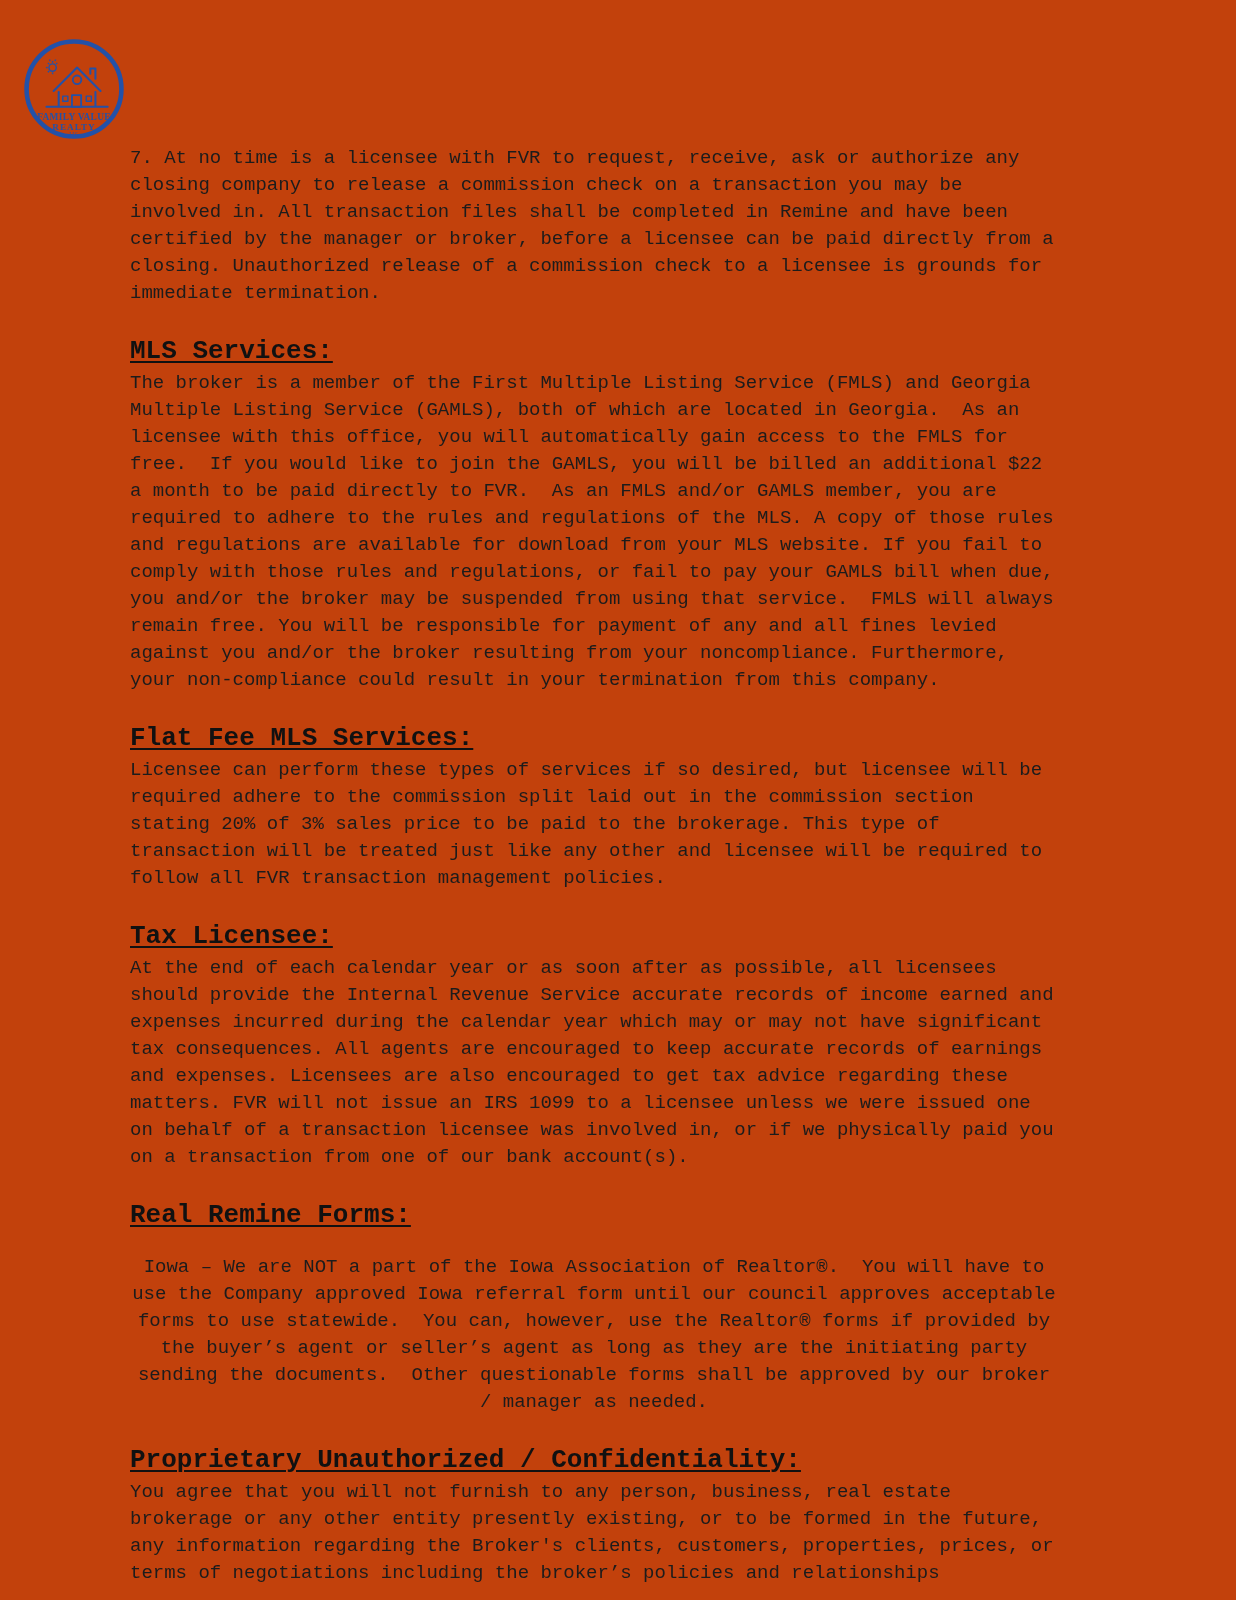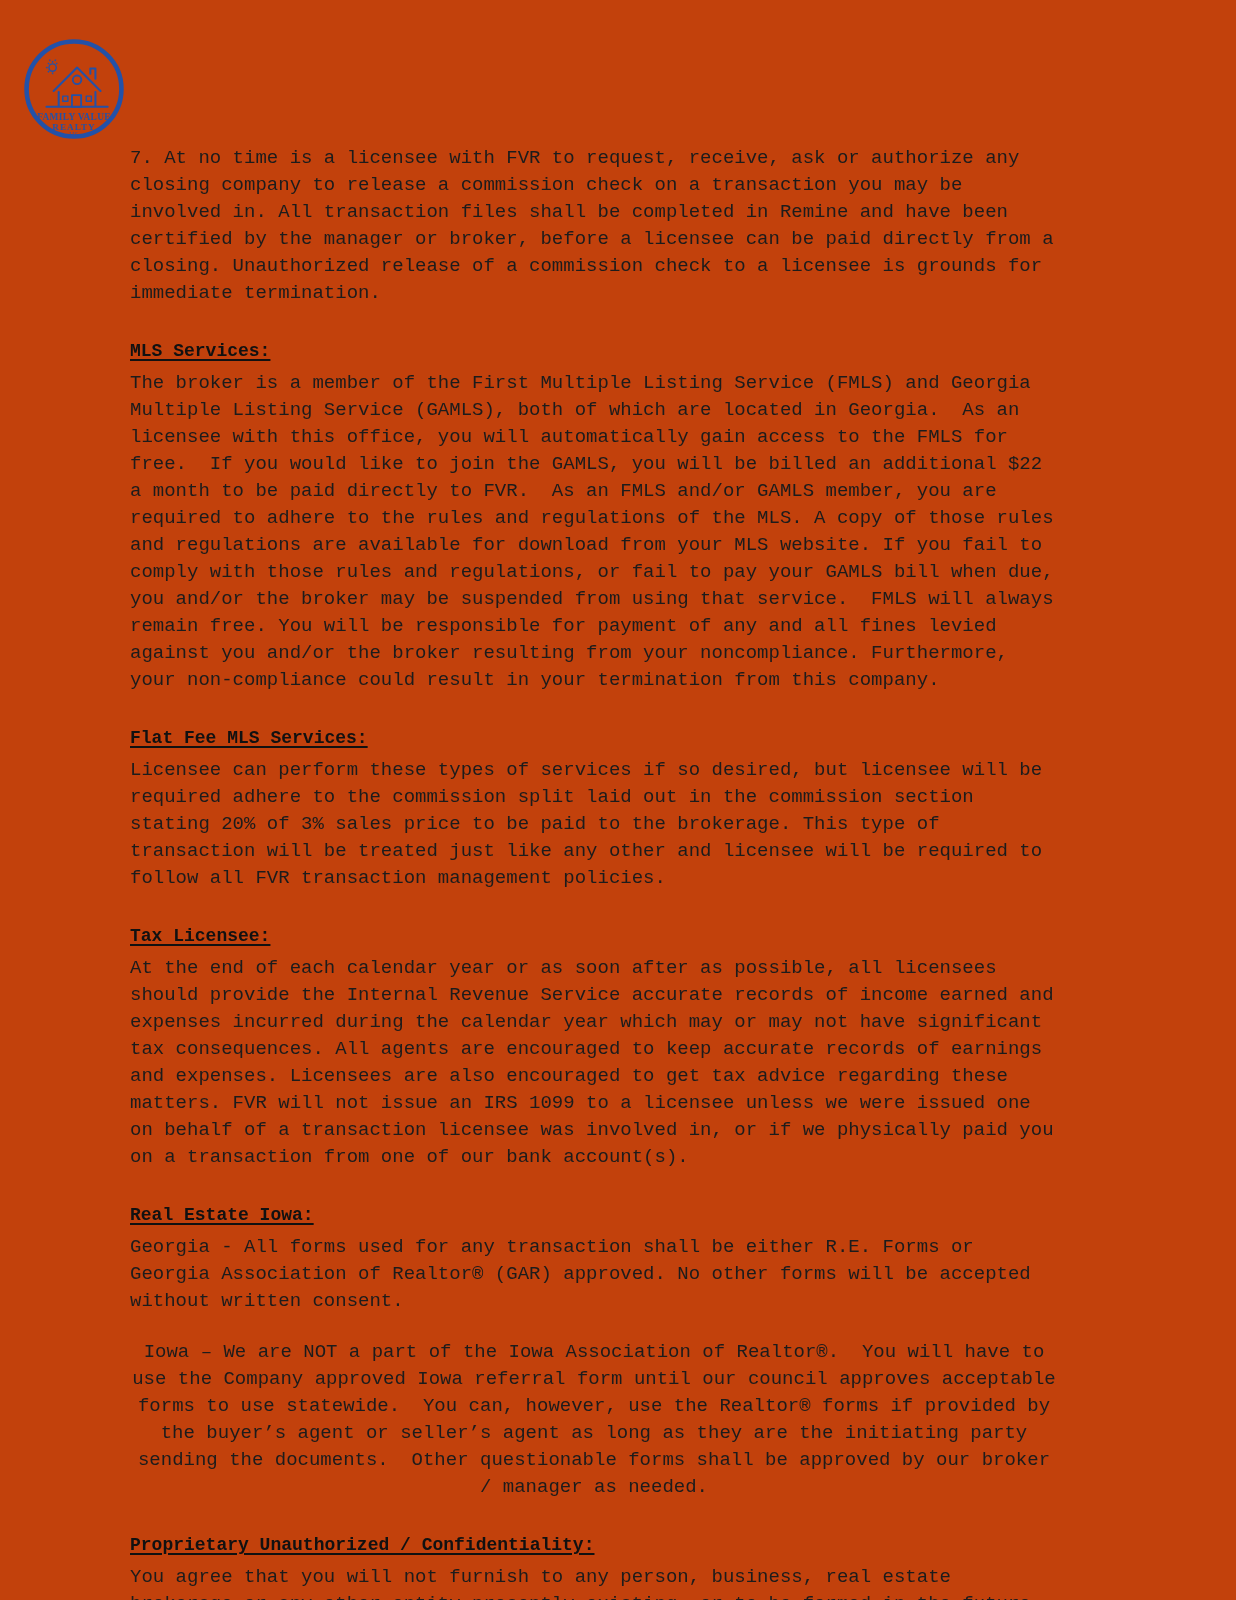--- a/index.html
+++ b/index.html
@@ -39,21 +39,21 @@
     font-size: 19px;
     line-height: 27px;
     white-space: pre-wrap;
   }
   p.body.para-gap {
     margin-top: 24px;
     text-align: center;
   }
   h2.section-heading {
     margin: 30px 0 4px 0;
-    font-size: 18px;
+    font-size: 26px;
     line-height: 29px;
     font-weight: bold;
     color: #111111;
     text-decoration: underline;
     text-decoration-thickness: 2px;
     text-underline-offset: 3px;
   }
   .footer-pagenum {
     margin-top: 18px;
     text-align: right;
@@ -122,22 +122,21 @@
       <h2 class="section-heading">Flat Fee MLS Services:</h2>
       <p class="body">Licensee can perform these types of services if so desired, but licensee will be required adhere to the commission split laid out in the commission section stating 20% of 3% sales price to be paid to the brokerage. This type of transaction will be treated just like any other and licensee will be required to follow all FVR transaction management policies.</p>
     </section>
 
     <section>
       <h2 class="section-heading">Tax Licensee:</h2>
       <p class="body">At the end of each calendar year or as soon after as possible, all licensees should provide the Internal Revenue Service accurate records of income earned and expenses incurred during the calendar year which may or may not have significant tax consequences. All agents are encouraged to keep accurate records of earnings and expenses. Licensees are also encouraged to get tax advice regarding these matters. FVR will not issue an IRS 1099 to a licensee unless we were issued one on behalf of a transaction licensee was involved in, or if we physically paid you on a transaction from one of our bank account(s).</p>
     </section>
 
     <section>
-      <h2 class="section-heading">Real Estate Iowa:</h2>
-      <p class="body">Georgia - All forms used for any transaction shall be either R.E. Forms or Georgia Association of Realtor® (GAR) approved. No other forms will be accepted without written consent.</p>
+      <h2 class="section-heading">Real Remine Forms:</h2>
       <p class="body para-gap">Iowa – We are NOT a part of the Iowa Association of Realtor®.  You will have to use the Company approved Iowa referral form until our council approves acceptable forms to use statewide.  You can, however, use the Realtor® forms if provided by the buyer’s agent or seller’s agent as long as they are the initiating party sending the documents.  Other questionable forms shall be approved by our broker / manager as needed.</p>
     </section>
 
     <section>
       <h2 class="section-heading">Proprietary Unauthorized / Confidentiality:</h2>
       <p class="body">You agree that you will not furnish to any person, business, real estate brokerage or any other entity presently existing, or to be formed in the future, any information regarding the Broker's clients, customers, properties, prices, or terms of negotiations including the broker’s policies and relationships</p>
     </section>
 
     <div class="footer-pagenum">11</div>
     <div class="footer-initials">Initials______</div>

